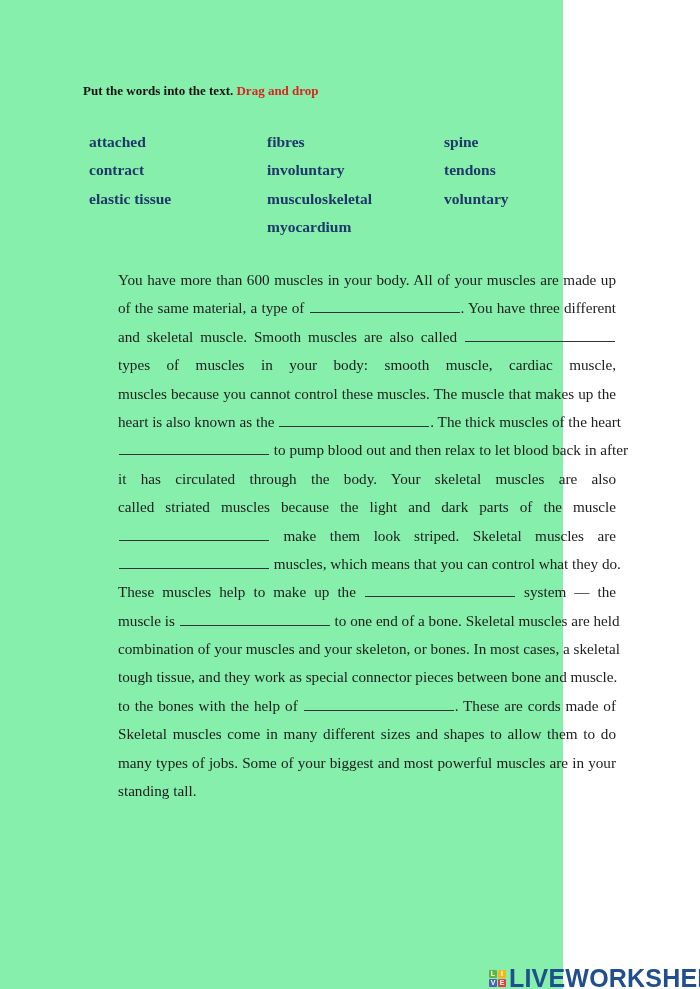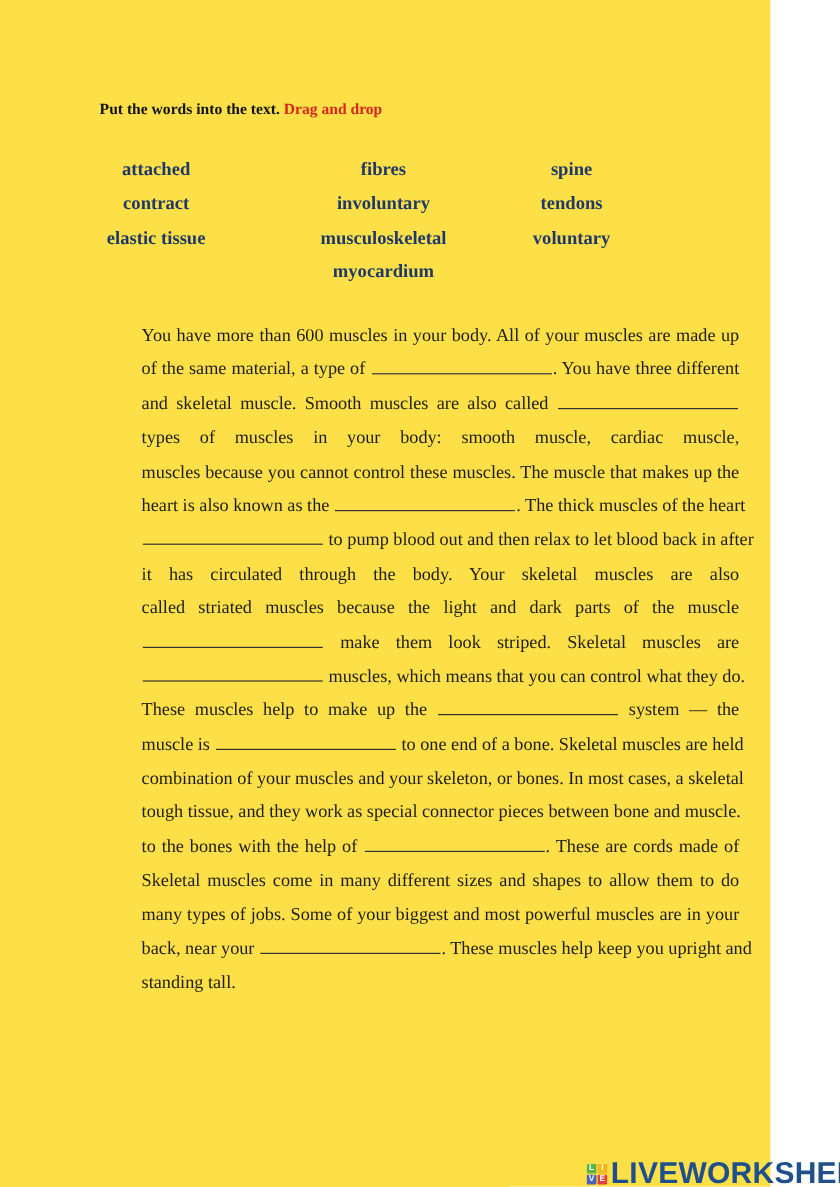--- a/index.html
+++ b/index.html
@@ -1,22 +1,22 @@
 <!DOCTYPE html>
 <html><head>
 <meta charset="utf-8">
 <style>
   html, body { margin: 0; padding: 0; background: #ffffff; }
   body { width: 700px; height: 989px; position: relative; overflow: hidden; font-family: "Liberation Serif", "DejaVu Serif", serif; color: #1a1a1a; }
-  .page { position: absolute; left: 0; top: 0; width: 642px; height: 989px; background: #fde047; }
+  .page { position: absolute; left: 0; top: 0; width: 563px; height: 989px; background: #86efac; }
   .instruction { position: absolute; left: 83px; top: 83px; font-size: 13px; font-weight: bold; color: #111; white-space: nowrap; }
   .instruction .accent { color: #d7261e; }
   .wordbank { position: absolute; left: 89px; top: 131px; width: 540px; }
   .wb-col { position: absolute; top: 0; }
-  .wb-word { display: block; height: 28.3px; line-height: 22px; font-size: 15.5px; font-weight: bold; color: #1f3868; cursor: grab; white-space: nowrap; text-align: center; }
+  .wb-word { display: block; height: 28.3px; line-height: 22px; font-size: 15.5px; font-weight: bold; color: #1f3868; cursor: grab; white-space: nowrap; }
   .passage { position: absolute; left: 83px; top: 266px; width: 533px; font-size: 15.2px; line-height: 28.4px; text-align: justify; color: #1c1c1c; }
   .passage .ln { display: block; height: 28.4px; white-space: nowrap; text-align-last: justify; text-align: justify; margin-left: 35px; }
   .passage .ln.last { text-align-last: left; }
   .blank { display: inline-block; width: 150px; border-bottom: 1px solid #333; height: 14px; vertical-align: baseline; margin: 0 1px; cursor: pointer; }
   .footer-logo { position: absolute; left: 489px; top: 964px; display: flex; align-items: center; gap: 2px; }
   .logo-grid { display: grid; grid-template-columns: 8px 8px; grid-template-rows: 8px 8px; gap: 1px; margin-right: 1px; }
   .logo-cell { font-family: "Liberation Sans", sans-serif; font-size: 7px; font-weight: bold; color: #fff; text-align: center; line-height: 8px; border-radius: 1px; }
   .logo-text { font-family: "Liberation Sans", "DejaVu Sans", sans-serif; font-weight: bold; font-size: 25px; color: #1f4f8c; letter-spacing: 0.2px; }
 </style>
 </head>
@@ -60,21 +60,20 @@
       <span class="ln"><span>called striated muscles because the light and dark parts of the muscle</span></span>
       <span class="ln"><span class="blank"></span> <span>make them look striped. Skeletal muscles are</span></span>
       <span class="ln"><span class="blank"></span> <span>muscles, which means that you can control what they do.</span></span>
       <span class="ln"><span>These muscles help to make up the</span> <span class="blank"></span> <span>system — the</span></span>
       <span class="ln"><span>muscle is</span> <span class="blank"></span> <span>to one end of a bone. Skeletal muscles are held</span></span>
       <span class="ln"><span>combination of your muscles and your skeleton, or bones. In most cases, a skeletal</span></span>
       <span class="ln"><span>tough tissue, and they work as special connector pieces between bone and muscle.</span></span>
       <span class="ln"><span>to the bones with the help of</span> <span class="blank"></span><span>. These are cords made of</span></span>
       <span class="ln"><span>Skeletal muscles come in many different sizes and shapes to allow them to do</span></span>
       <span class="ln"><span>many types of jobs. Some of your biggest and most powerful muscles are in your</span></span>
-      <span class="ln"><span>back, near your</span> <span class="blank"></span><span>. These muscles help keep you upright and</span></span>
       <span class="ln last"><span>standing tall.</span></span>
     </div>
 
   <div class="footer-logo">
     <div class="logo-grid" id="logo-grid">
         <span class="logo-cell" style="background: rgb(95, 180, 70);">L</span>
         <span class="logo-cell" style="background: rgb(242, 183, 28);">I</span>
         <span class="logo-cell" style="background: rgb(74, 99, 181);">V</span>
         <span class="logo-cell" style="background: rgb(224, 65, 59);">E</span>
       </div>

